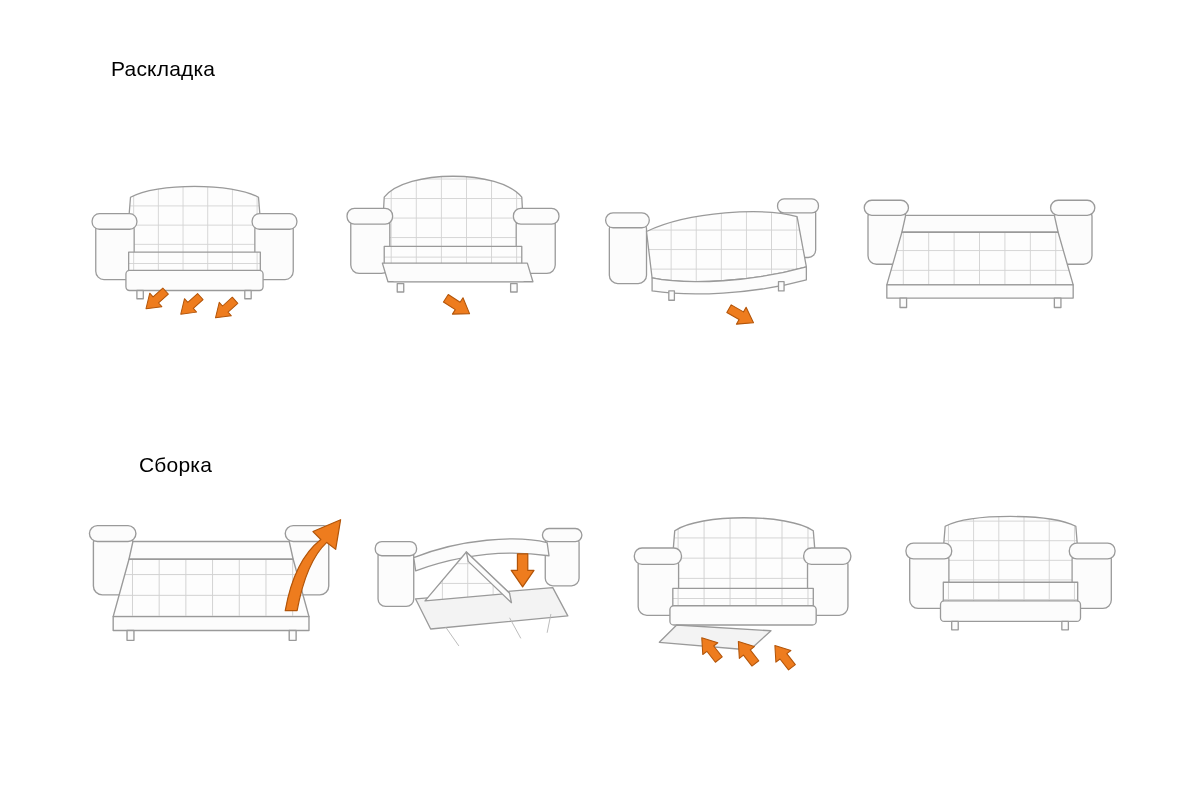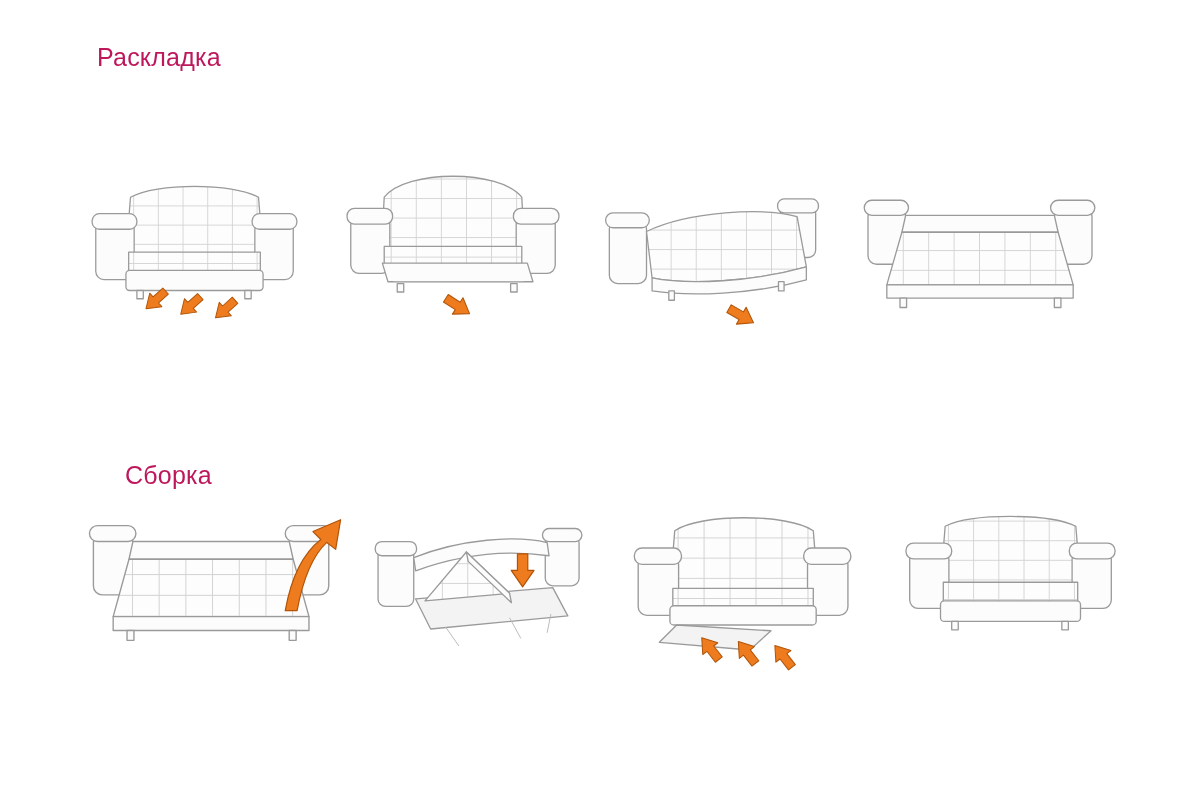--- a/index.html
+++ b/index.html
@@ -8,28 +8,28 @@
     font-family:"Liberation Sans","DejaVu Sans",sans-serif;
   }
   .page {
     position:relative;
     width:1200px; height:800px;
     background:#ffffff;
     overflow:hidden;
   }
   .section-title {
     position:absolute;
-    margin:0;
-    font-size:25px;
+    margin:14px;
+    font-size:21px;
     font-weight:400;
-    color:#be185d;
+    color:#000000;
     letter-spacing:0.2px;
   }
   #title-unfold { left:97px;  top:43px; }
-  #title-fold   { left:125px; top:461px; }
+  #title-fold   { left:125px; top:439px; }
   figure.step { position:absolute; margin:0; }
   figure.step svg { width:100%; height:100%; display:block; }
 
   
   .ln   { stroke:#9a9a9a; stroke-width:1.4; stroke-linejoin:round; }
   .f    { fill:#fcfcfc; }
   .f2   { fill:#f3f3f3; }
   .seam { stroke:#b8b8b8; stroke-width:1; fill:none; }
 
   use.arrow {

